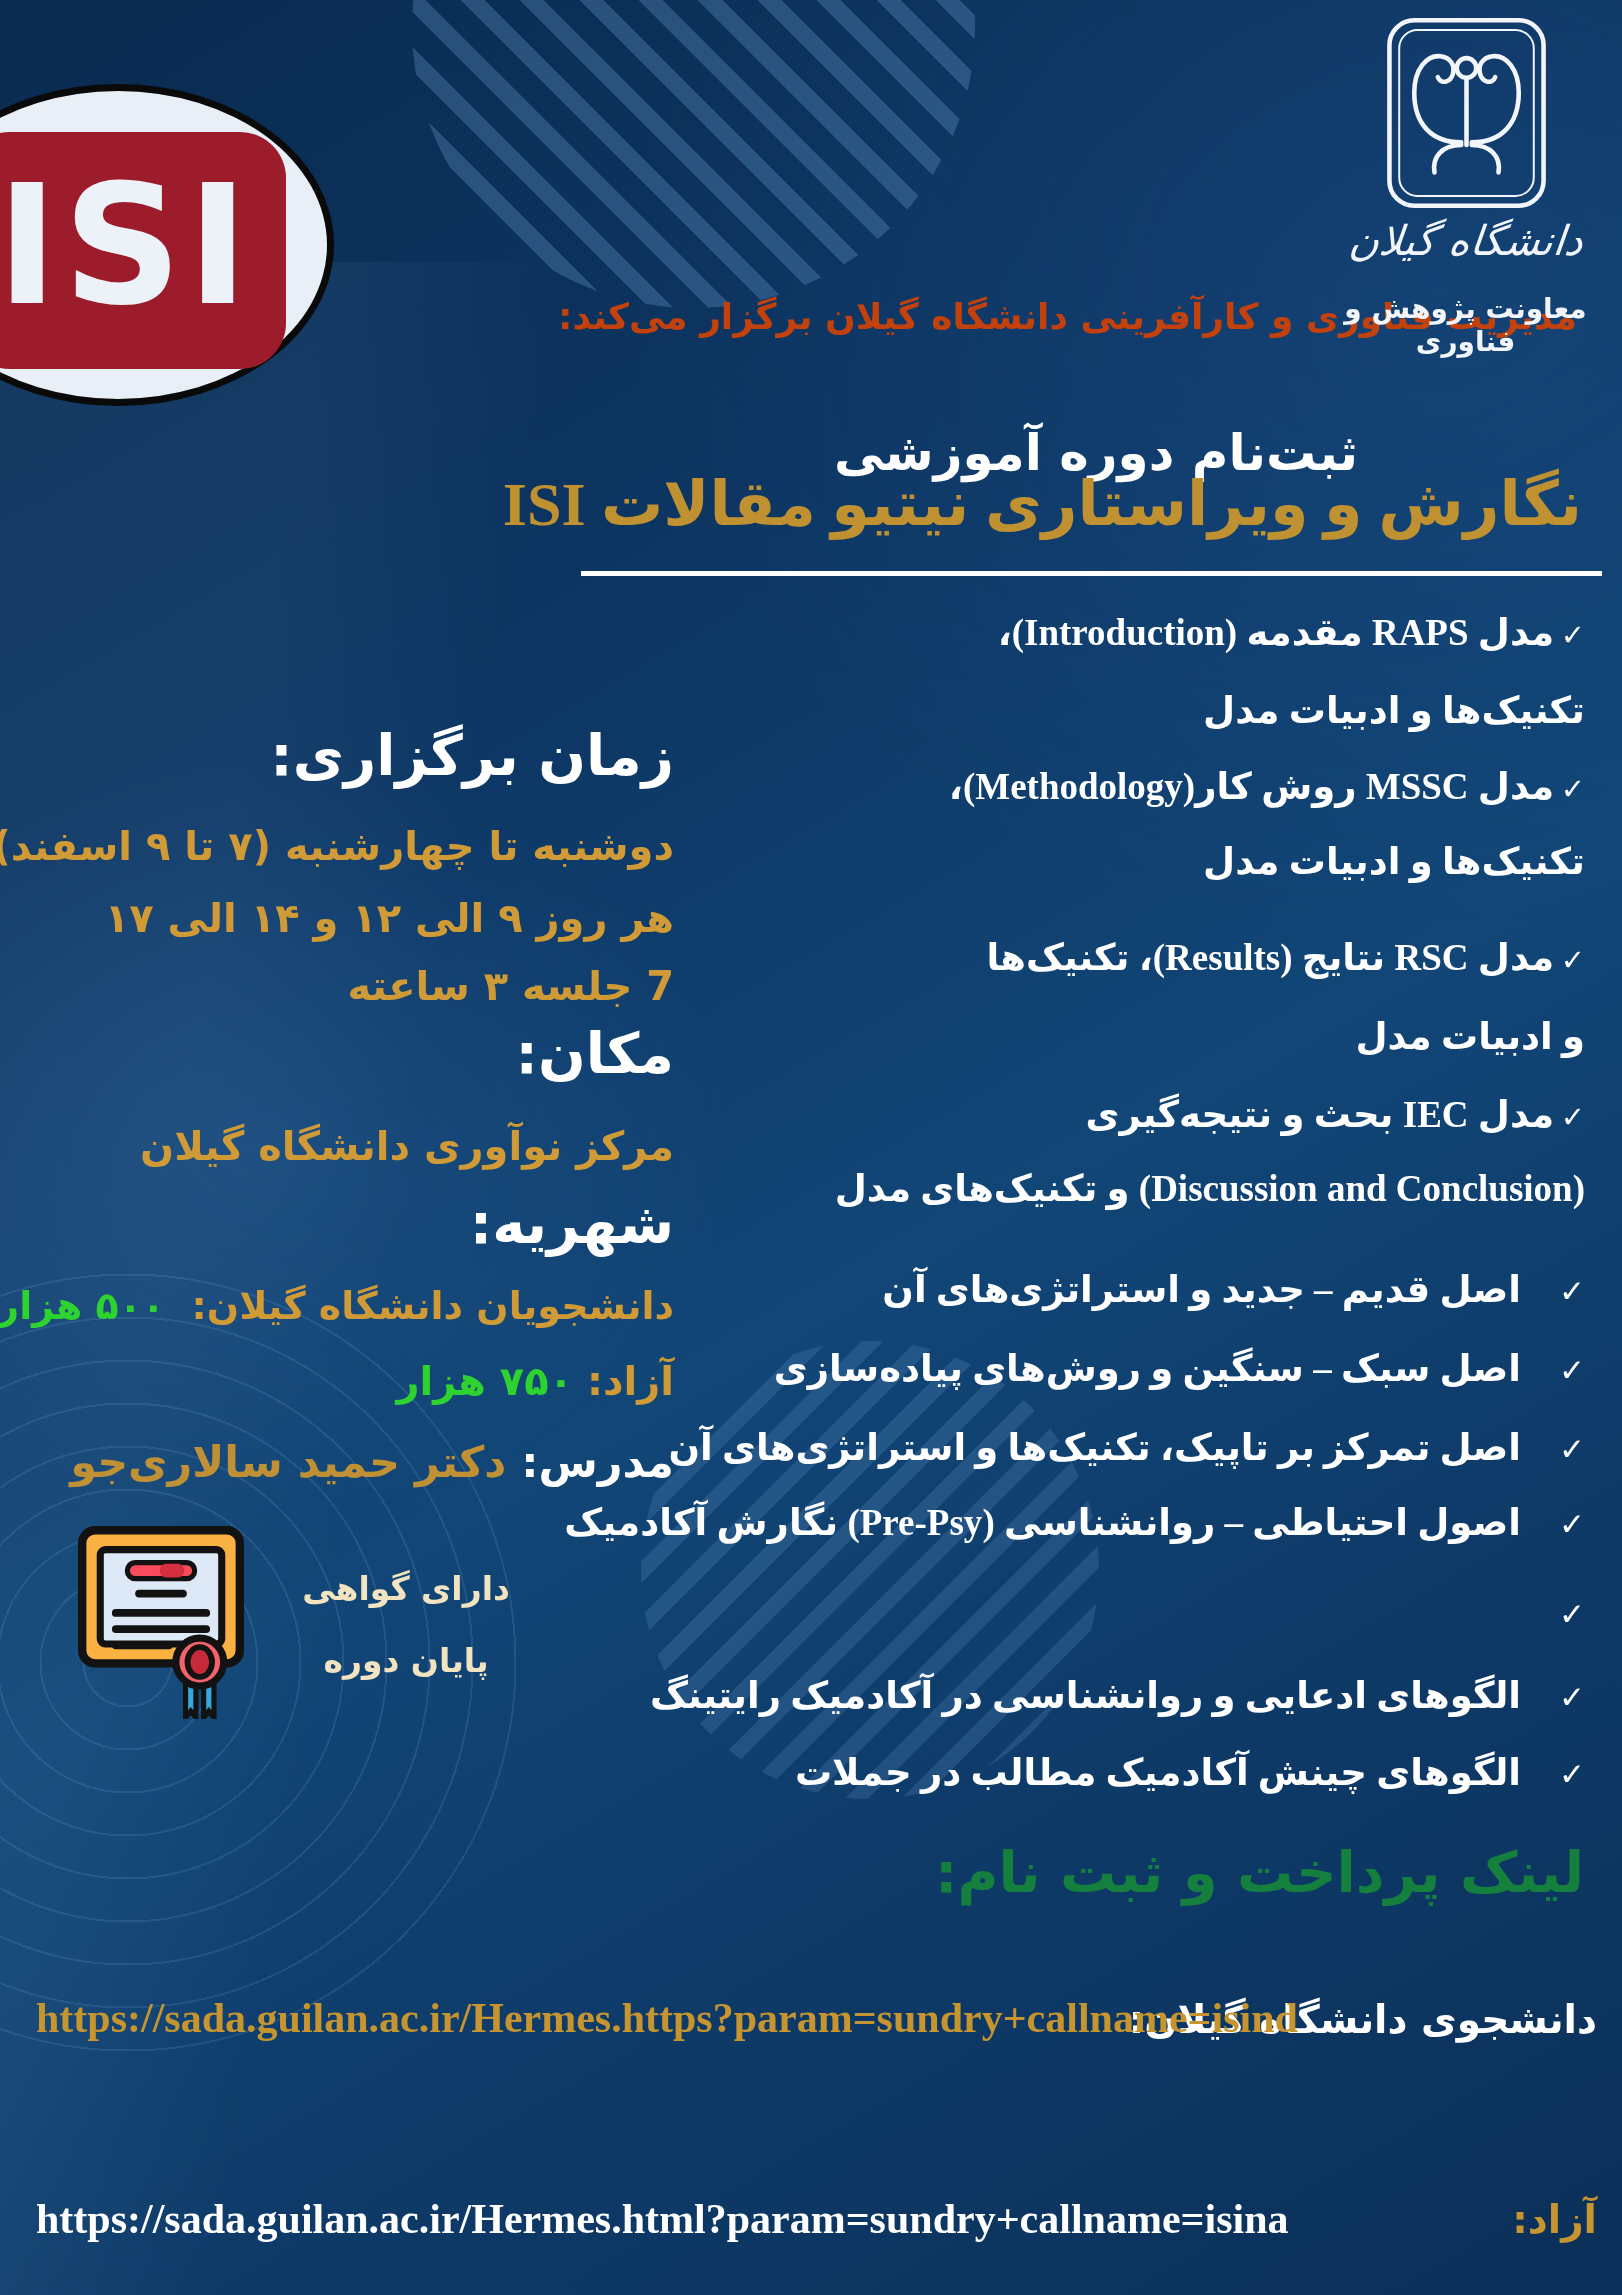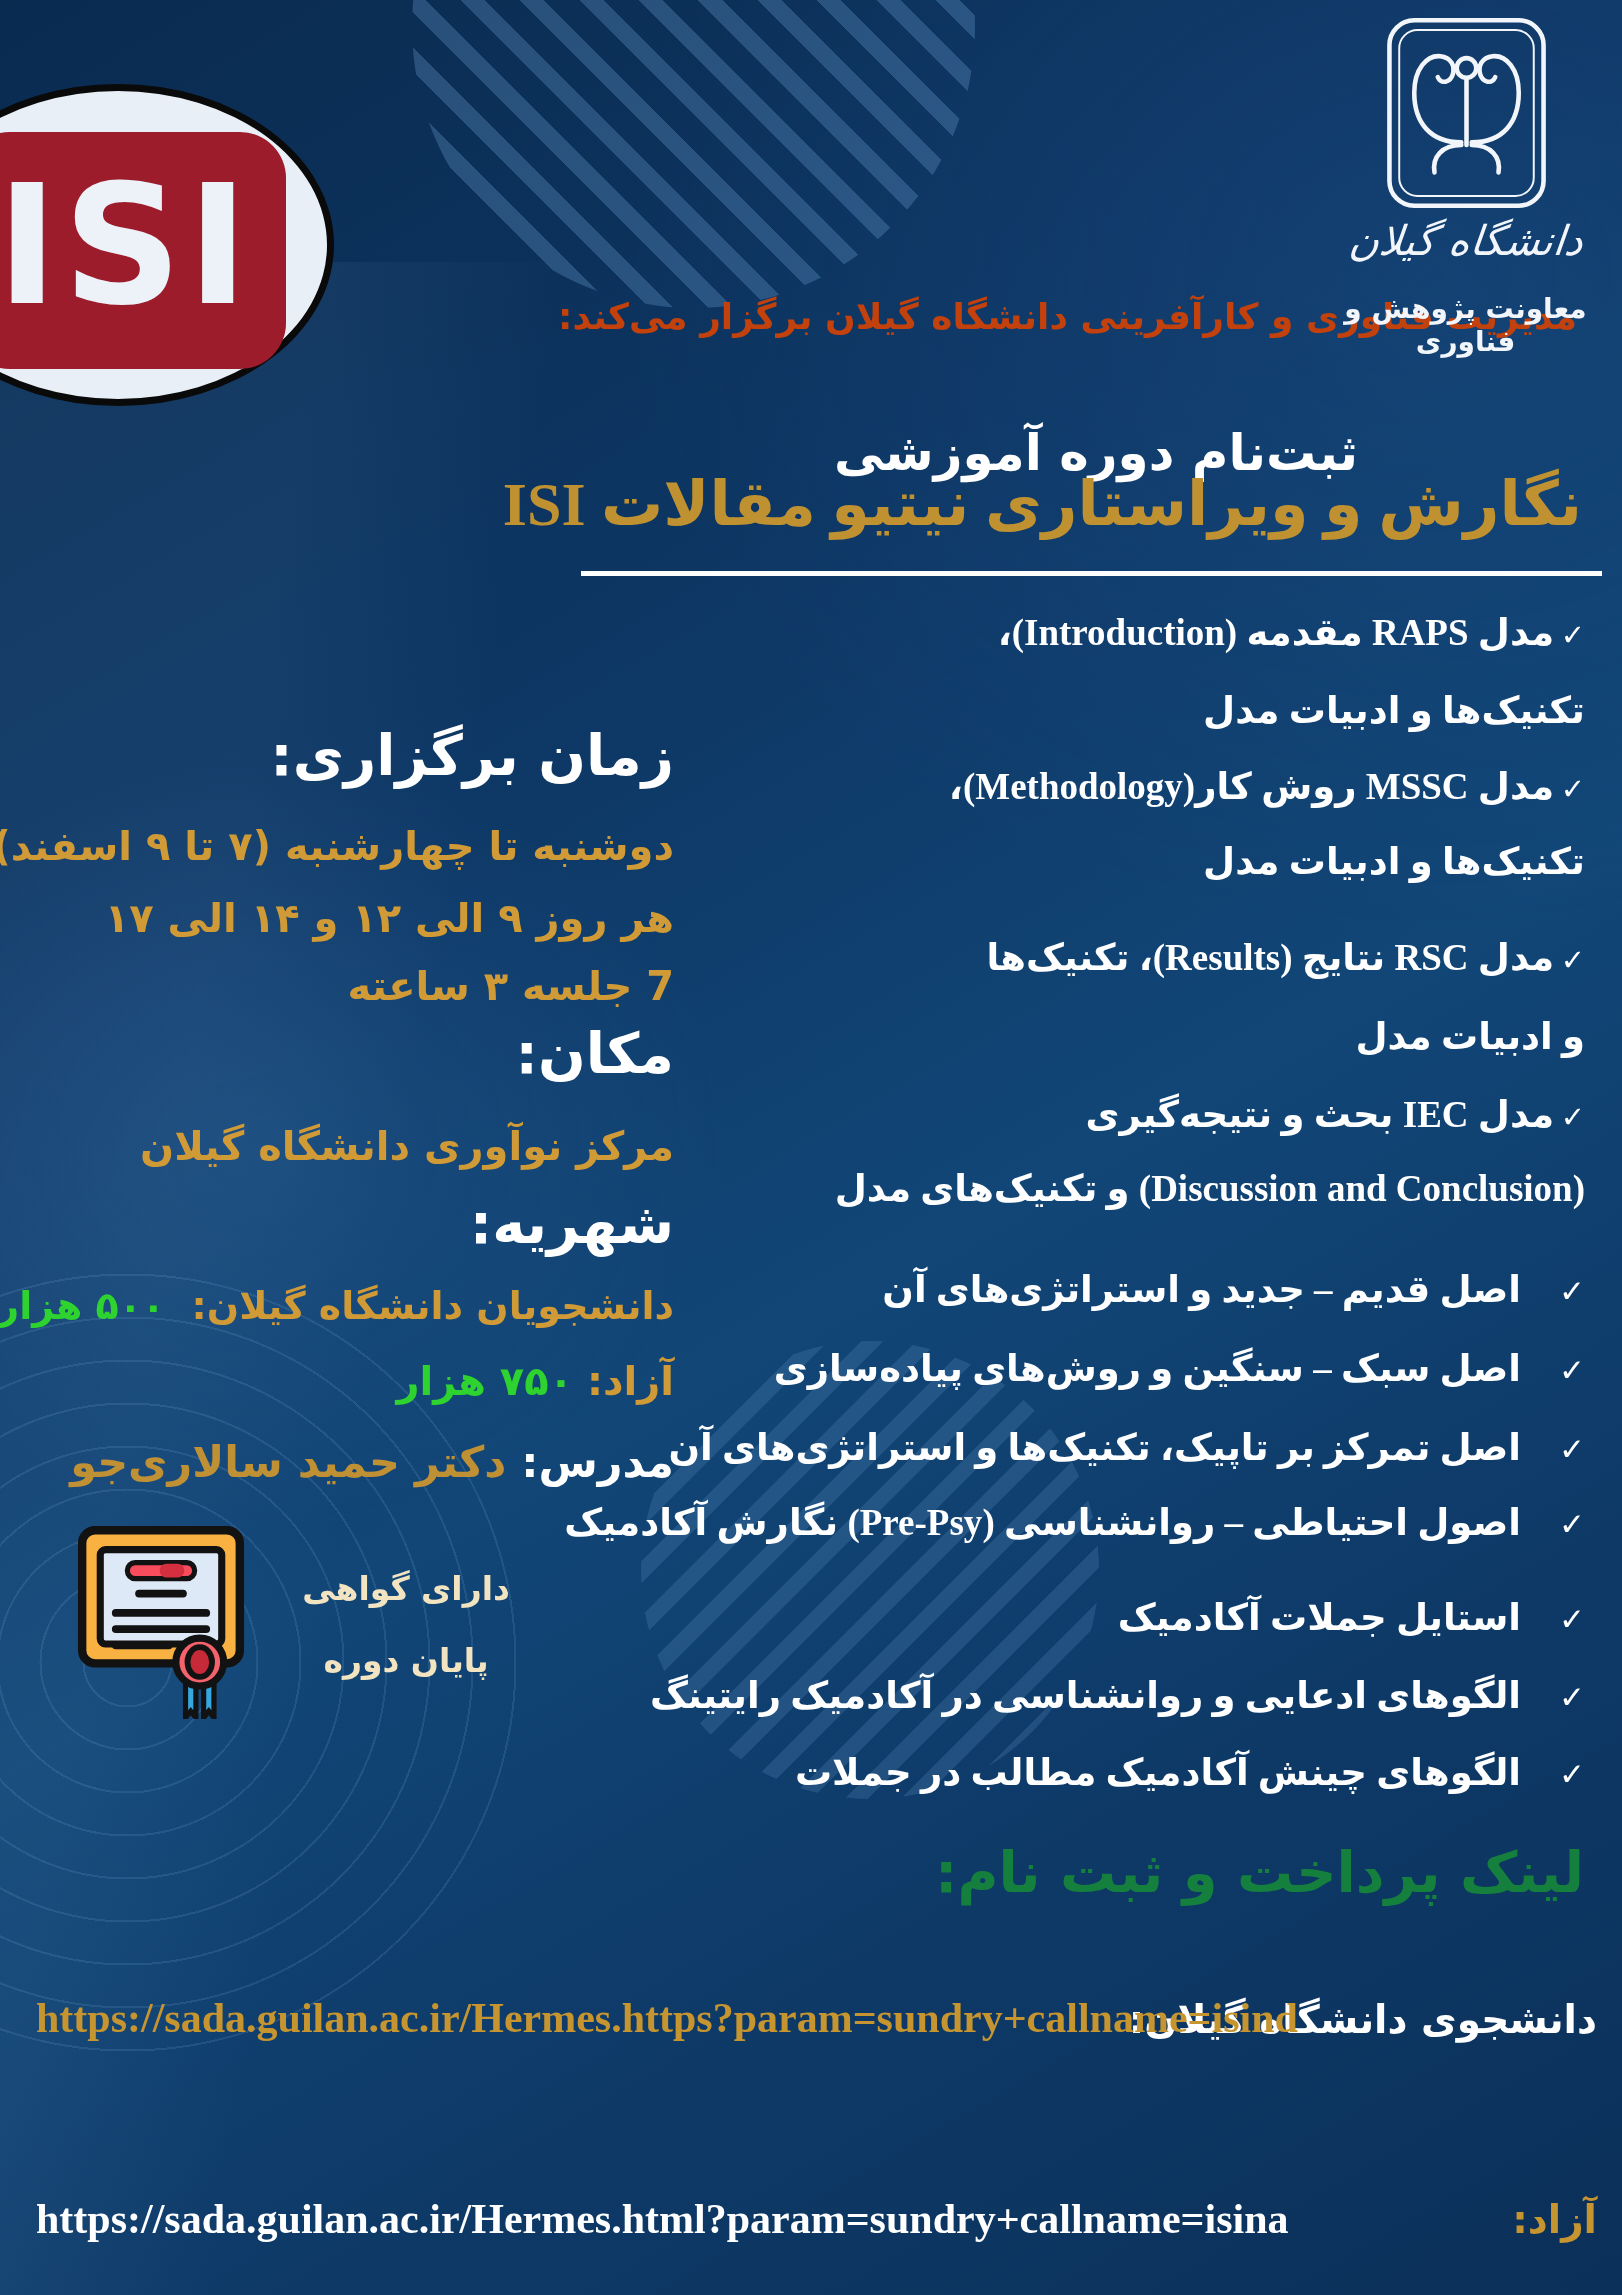--- a/index.html
+++ b/index.html
@@ -142,21 +142,20 @@
 <div class="syl-line wide" style="top:1425px">
     <span class="chk">✓</span>
     <span>اصل تمرکز بر تاپیک، تکنیک‌ها و استراتژی‌های آن</span>
   </div>
 <div class="syl-line wide" style="top:1500px">
     <span class="chk">✓</span>
     <span>اصول احتیاطی – روانشناسی (Pre-Psy) نگارش آکادمیک</span>
   </div>
 <div class="syl-line wide" style="top:1595px">
     <span class="chk">✓</span>
-    <span>استایل جملات آکادمیک</span>
   </div>
 <div class="syl-line wide" style="top:1673px">
     <span class="chk">✓</span>
     <span>الگوهای ادعایی و روانشناسی در آکادمیک رایتینگ</span>
   </div>
 <div class="syl-line wide" style="top:1750px">
     <span class="chk">✓</span>
     <span>الگوهای چینش آکادمیک مطالب در جملات</span>
   </div>
 

